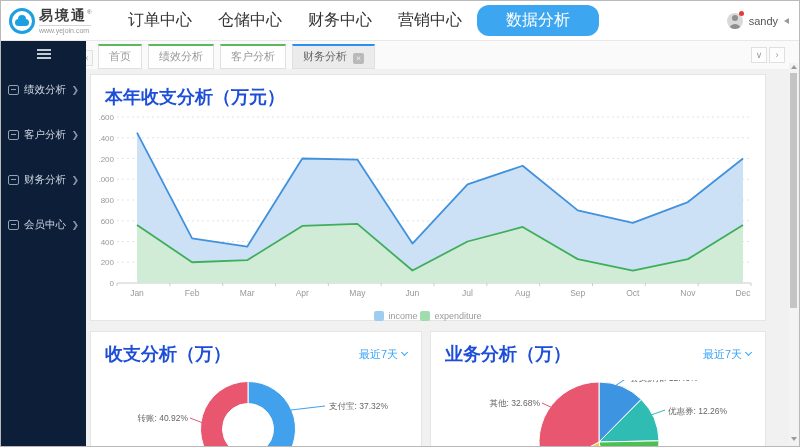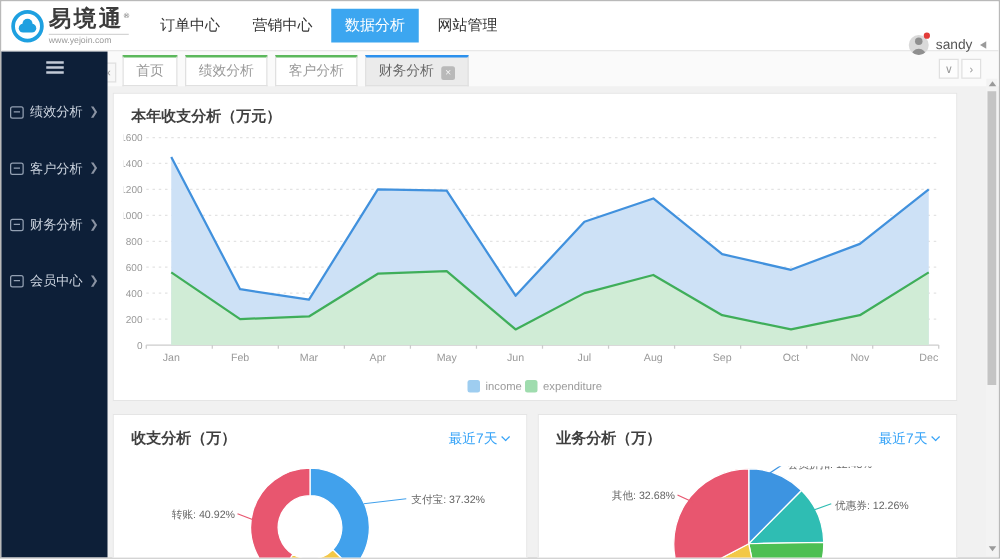--- a/index.html
+++ b/index.html
@@ -6,27 +6,27 @@
   html,body { width:800px; height:447px; overflow:hidden; font-family:"Liberation Sans","DejaVu Sans",sans-serif; background:#fff; }
   .window { position:relative; width:800px; height:447px; border:1px solid #b9b9b9; overflow:hidden; background:#f1f1f1; }
 
   
   .navbar { position:absolute; top:0; left:0; width:798px; height:40px; background:#fff; border-bottom:1px solid #e8e8e8; display:flex; align-items:center; z-index:5; }
   .logo { display:flex; align-items:center; margin-left:8px; width:100px; }
   .logo-circle { width:26px; height:26px; border-radius:50%; border:3px solid #1ea0e0; background:#fff; position:relative; flex:0 0 auto; }
   .logo-cloud { position:absolute; left:3px; top:8px; width:14px; height:7px; background:#1ea0e0; border-radius:7px; }
   .logo-cloud::before { content:''; position:absolute; width:8px; height:8px; background:#1ea0e0; border-radius:50%; top:-4px; left:3px; }
   .logo-textcol { margin-left:4px; line-height:1; }
-  .brand-name { font-size:18px; font-weight:bold; color:#3c3c3c; letter-spacing:2px; }
+  .brand-name { font-size:14px; font-weight:bold; color:#3c3c3c; letter-spacing:2px; }
   .brand-reg { font-size:6px; vertical-align:super; color:#666; }
   .brand-url { font-size:7px; color:#9a9a9a; margin-top:2px; border-top:1px solid #d5d5d5; padding-top:1px; }
   .nav-menu { display:flex; align-items:center; margin-left:6px; }
-  .nav-item { font-size:12px; color:#333; padding:5px 13px; cursor:pointer; white-space:nowrap; }
-  .nav-item.active { background:#3ca6f0; color:#fff; border-radius:0; padding:5px 11px; margin:12px 2px; }
-  .nav-user { position:absolute; right:10px; top:15px; height:40px; display:flex; align-items:center; }
+  .nav-item { font-size:16px; color:#333; padding:5px 13px; cursor:pointer; white-space:nowrap; }
+  .nav-item.active { background:#3ca6f0; color:#fff; border-radius:12px; padding:5px 29px; margin:12px 2px; }
+  .nav-user { position:absolute; right:10px; top:0; height:40px; display:flex; align-items:center; }
   .avatar { width:16px; height:16px; border-radius:50%; background:#d9d9d9; position:relative; overflow:hidden; }
   .avatar::before { content:''; position:absolute; top:2px; left:5px; width:6px; height:6px; border-radius:50%; background:#8f8f8f; }
   .avatar::after { content:''; position:absolute; bottom:-2px; left:2px; width:12px; height:7px; border-radius:6px 6px 0 0; background:#8f8f8f; }
   .avatar-badge { position:absolute; top:10px; left:12px; width:5px; height:5px; border-radius:50%; background:#e23c39; }
   .user-name { font-size:11px; color:#555; margin-left:6px; }
   .caret-left { width:0; height:0; border-top:3px solid transparent; border-bottom:3px solid transparent; border-right:5px solid #9a9a9a; margin-left:6px; }
 
   
   .sidebar { position:absolute; top:40px; left:0; bottom:0; width:85px; background:#0d1f38; z-index:4; }
   .burger { height:26px; display:flex; flex-direction:column; align-items:center; justify-content:center; gap:2px; cursor:pointer; }
@@ -43,21 +43,21 @@
   .tabbar { position:relative; height:28px; background:#fafafa; display:flex; align-items:flex-end; padding-left:12px; }
   .tabscroll-left { position:absolute; left:-5px; top:9px; width:12px; height:16px; background:#f7f7f7; border:1px solid #e0e0e0; font-size:9px; color:#999; display:flex; align-items:center; justify-content:center; cursor:pointer; }
   .tab { display:flex; align-items:flex-end; background:#fff; border:1px solid #e0e0e0; border-top:2px solid #5cb85c; font-size:11px; color:#999; padding:3px 10px 4px; margin-right:6px; cursor:pointer; white-space:nowrap;font-family:Liberation Serif, serif; }
   .tab.active { border-top-color:#2b90ed; background:#ebebeb; color:#666; }
   .tab-close { display:inline-block; width:11px; height:11px; margin-left:6px; background:#b9b9b9; color:#fff; border-radius:2px; font-size:9px; line-height:11px; text-align:center; cursor:pointer; }
   .tab-ctrls { position:absolute; right:14px; top:6px; display:flex; }
   .tab-ctrl { width:16px; height:16px; background:#fdfdfd; border:1px solid #e0e0e0; color:#999; font-size:9px; display:flex; align-items:center; justify-content:center; margin-left:2px; cursor:pointer; }
 
   .card { background:#fff; border:1px solid #e5e5e5; position:absolute; }
   .card-main { left:4px; top:33px; width:676px; height:247px; }
-  .card-title { font-size:12px; font-weight:bold; color:#404040; padding:10px 14px 0; }
+  .card-title { font-size:18px; font-weight:bold; color:#1d4ed8; padding:10px 14px 0; }
   .card-head { display:flex; justify-content:space-between; align-items:center; padding:10px 14px 0; }
   .range-link { font-size:11px; color:#36a3f7; cursor:pointer; display:flex; align-items:center; }
   .chev-down { width:5px; height:5px; border-right:1px solid #36a3f7; border-bottom:1px solid #36a3f7; transform:rotate(45deg); margin-left:4px; margin-top:-3px; }
 
   .legend-row { display:flex; justify-content:center; align-items:center; gap:3px; margin-top:0px; }
   .legend-item { display:flex; align-items:center; gap:4px; cursor:pointer; }
   .legend-swatch { width:10px; height:10px; border-radius:2px; }
   .legend-label { font-size:9px; color:#9a9a9a; }
 
   .card-bl { left:4px; top:290px; width:332px; height:200px; }
@@ -82,23 +82,24 @@
       <span class="logo-circle">
           <span class="logo-cloud"></span>
         </span>
       <span class="logo-textcol">
         <span class="brand-name">易境通</span><span class="brand-reg">®</span>
         <div class="brand-url">www.yejoin.com</div>
       </span>
     </div>
     <div class="nav-menu">
       <span class="nav-item">订单中心</span>
+      <span class="nav-item">仓储中心</span>
+      <span class="nav-item">财务中心</span>
       <span class="nav-item">营销中心</span>
       <span class="nav-item active">数据分析</span>
-      <span class="nav-item">网站管理</span>
     </div>
     <div class="nav-user">
       <span class="avatar"></span>
       <span class="avatar-badge"></span>
       <span class="user-name">sandy</span>
       <span class="caret-left"></span>
     </div>
   </div>
 
   <div class="sidebar">

